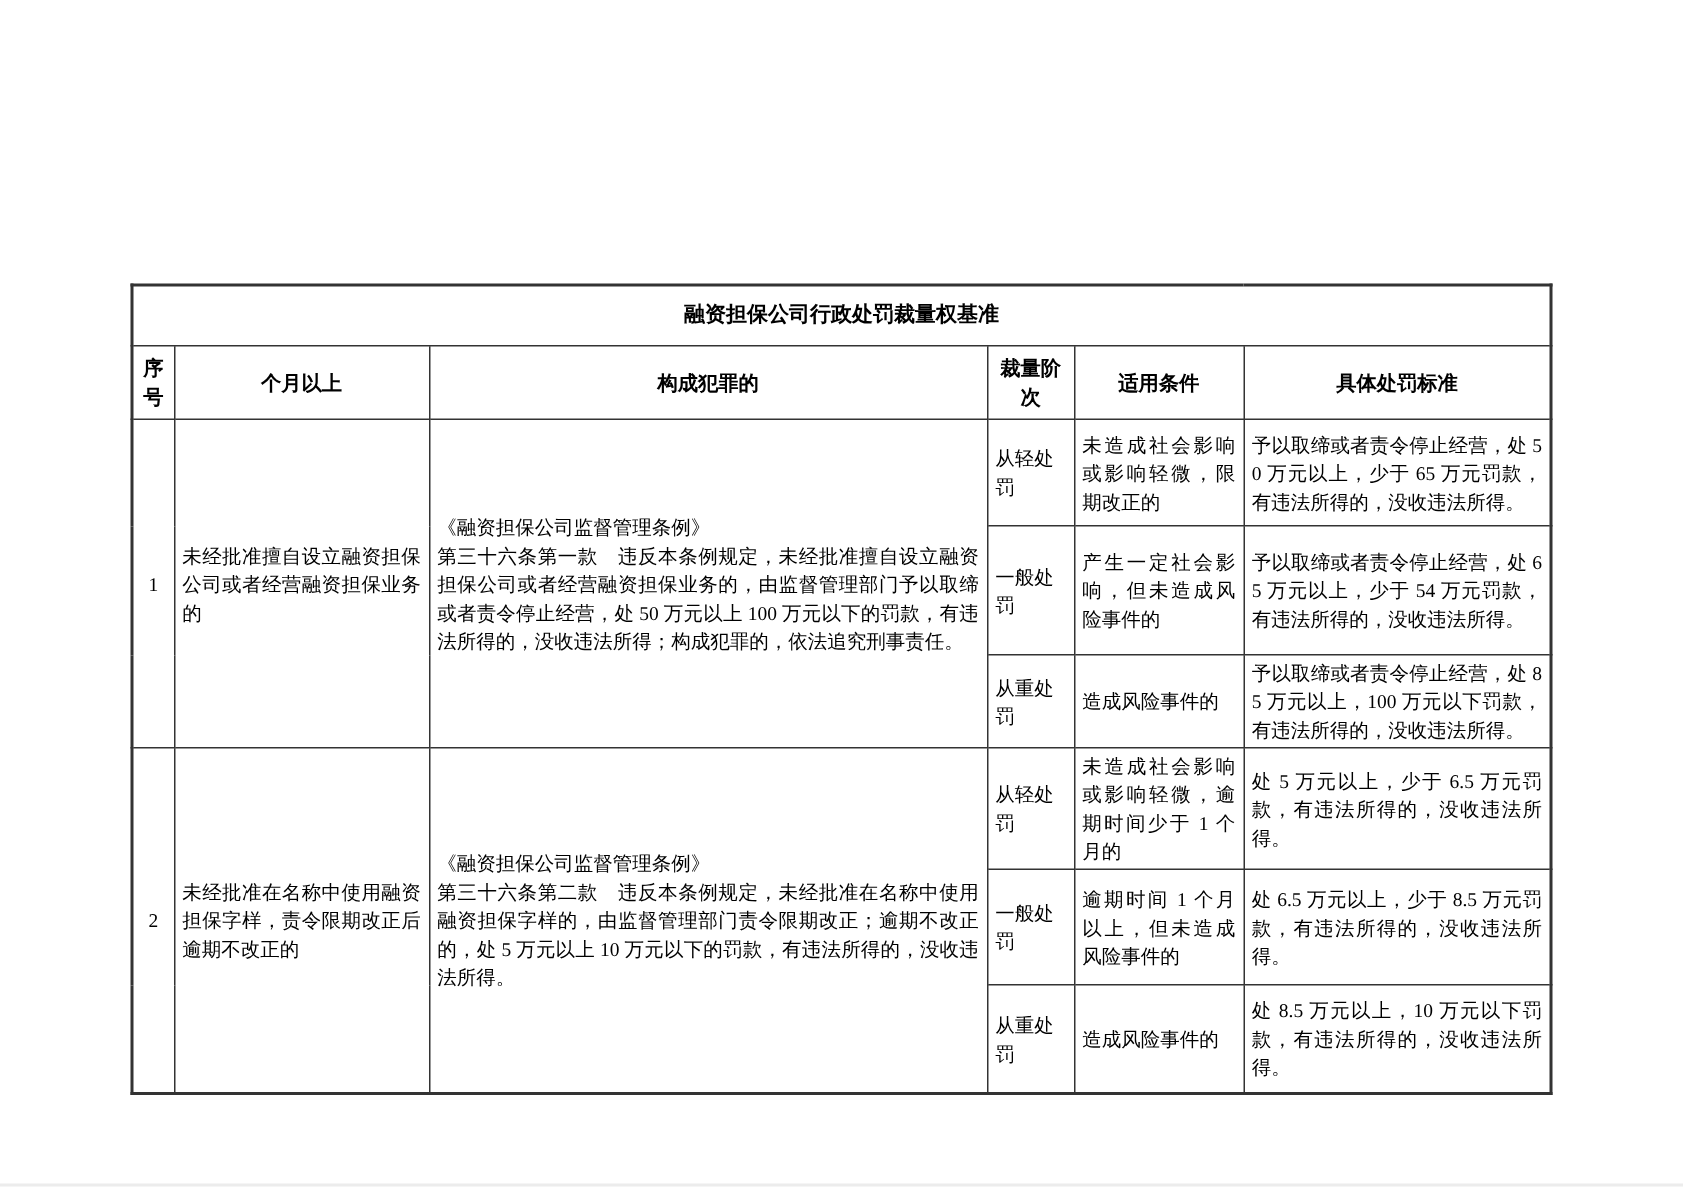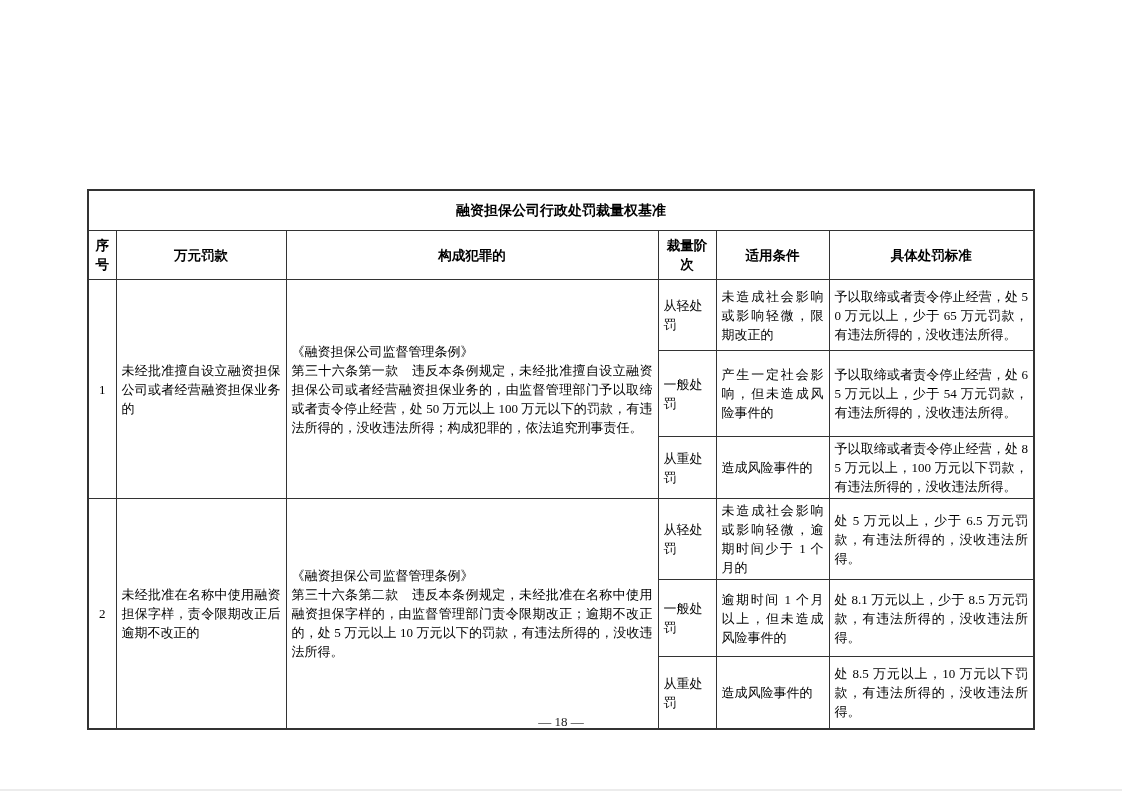--- a/index.html
+++ b/index.html
@@ -111,21 +111,21 @@
       <col style="width:205px">
     </colgroup>
 
     <tbody>
         <tr class="title-row">
       <td colspan="6">融资担保公司行政处罚裁量权基准</td>
     </tr>
 
     <tr class="header-row">
       <th>序号</th>
-      <th>万元罚款</th>
+      <th>个月以上</th>
       <th>构成犯罪的</th>
       <th>裁量阶次</th>
       <th>适用条件</th>
       <th>具体处罚标准</th>
     </tr>
 
     <tr class="h70">
       <td class="cell-no" rowspan="3">1</td>
       <td class="cell-violation" rowspan="3">未经批准擅自设立融资担保公司或者经营融资担保业务的</td>
       <td class="cell-basis" rowspan="3">
@@ -157,28 +157,27 @@
         <div>第三十六条第二款　违反本条例规定，未经批准在名称中使用融资担保字样的，由监督管理部门责令限期改正；逾期不改正的，处 5 万元以上 10 万元以下的罚款，有违法所得的，没收违法所得。</div>
       </td>
       <td class="cell-level">从轻处罚</td>
       <td class="cell-condition">未造成社会影响或影响轻微，逾期时间少于 1 个月的</td>
       <td class="cell-standard">处 5 万元以上，少于 6.5 万元罚款，有违法所得的，没收违法所得。</td>
     </tr>
 
     <tr class="h76">
       <td class="cell-level">一般处罚</td>
       <td class="cell-condition">逾期时间 1 个月以上，但未造成风险事件的</td>
-      <td class="cell-standard">处 8.1 万元以上，少于 8.5 万元罚款，有违法所得的，没收违法所得。</td>
+      <td class="cell-standard">处 6.5 万元以上，少于 8.5 万元罚款，有违法所得的，没收违法所得。</td>
     </tr>
 
     <tr class="h71">
       <td class="cell-level">从重处罚</td>
       <td class="cell-condition">造成风险事件的</td>
       <td class="cell-standard">处 8.5 万元以上，10 万元以下罚款，有违法所得的，没收违法所得。</td>
     </tr>
   </tbody>
     </table>
 
-  <div class="page-number">— 18 —</div>
 
   <div class="next-page-edge"></div>
 
 </div>
 
 </body></html>

